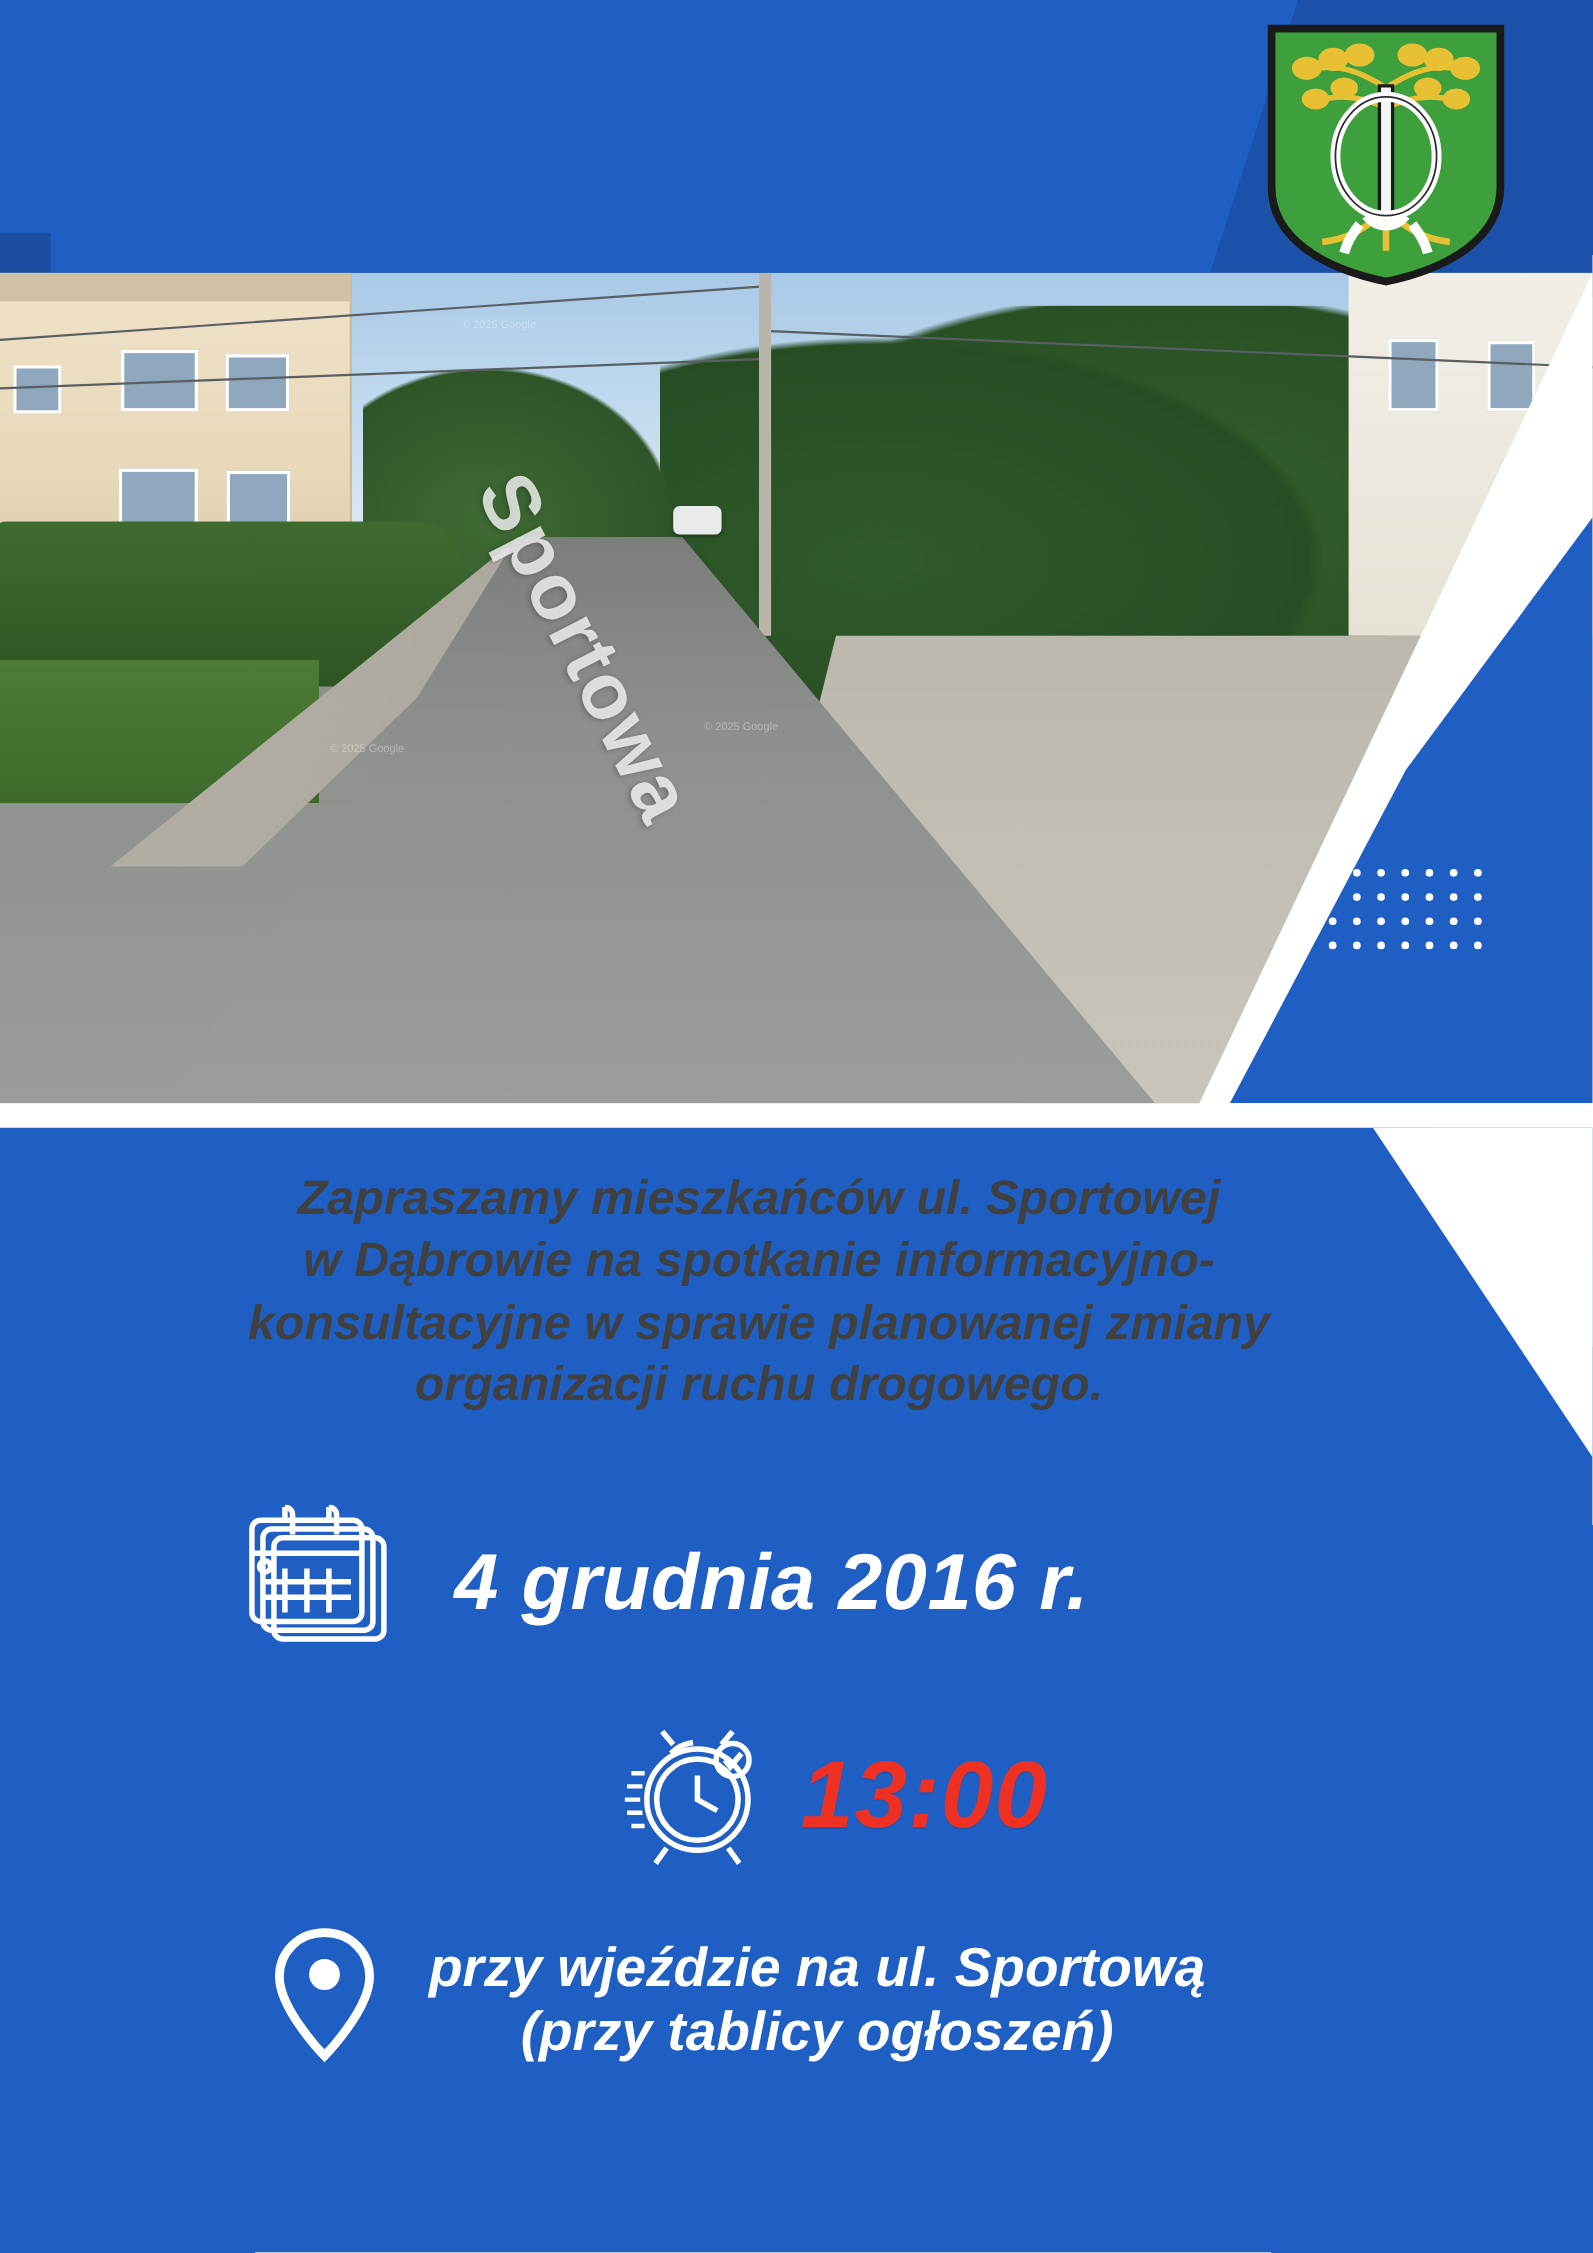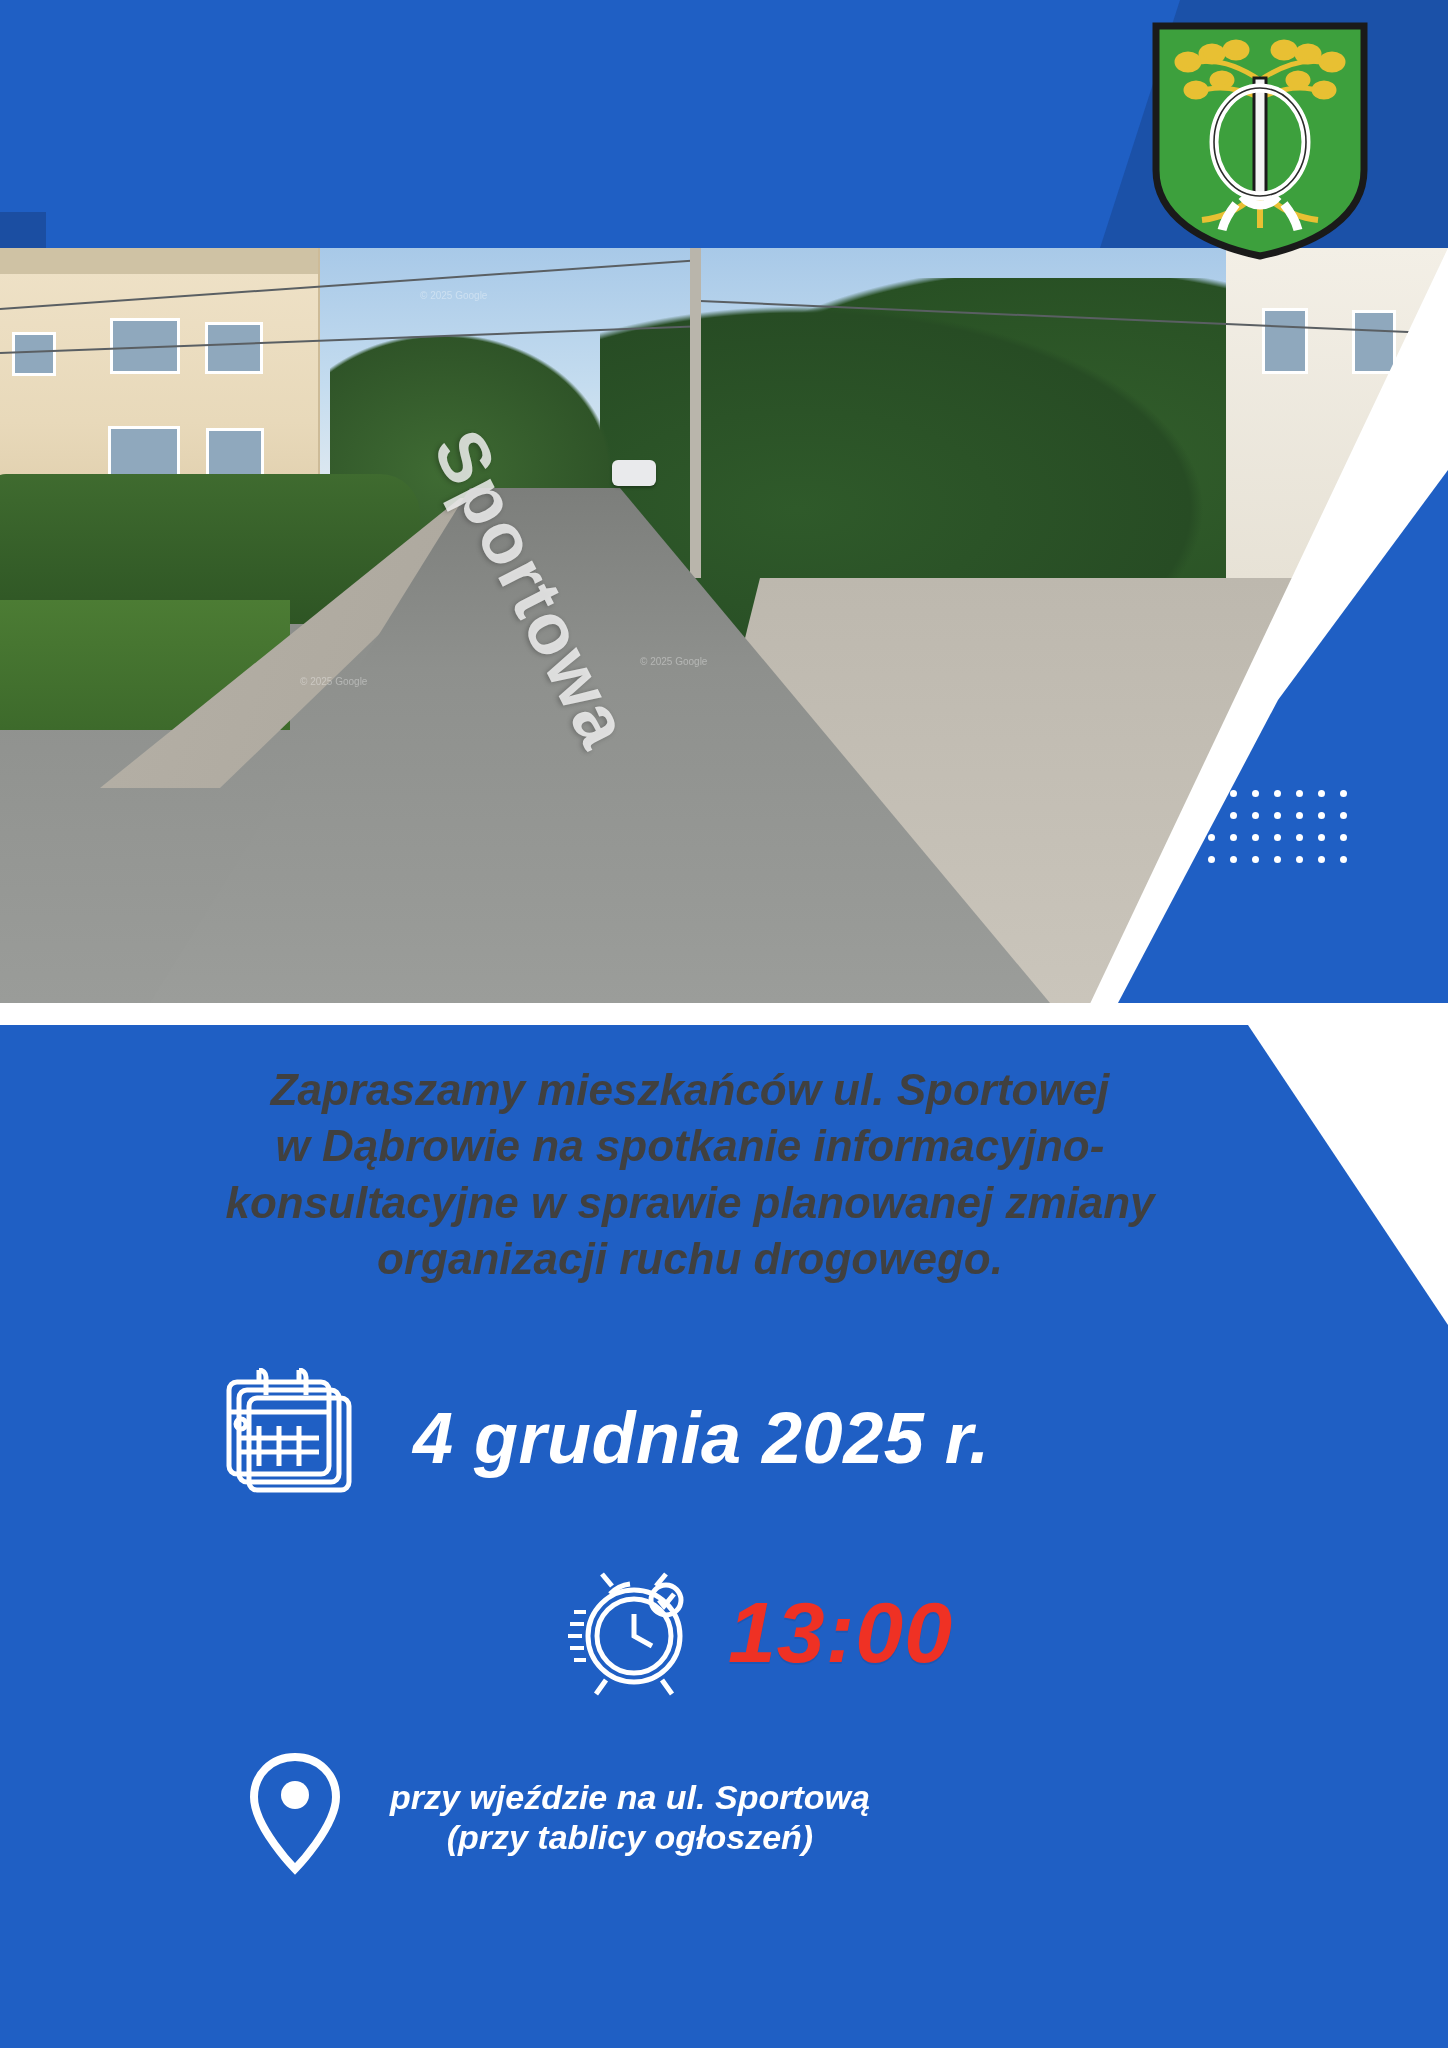--- a/index.html
+++ b/index.html
@@ -275,21 +275,21 @@
     color: #ef3124;
     font-size: 86px;
     font-weight: 700;
     font-style: italic;
     letter-spacing: 1px;
     white-space: nowrap;
     text-shadow: 0 2px 0 rgba(0,0,0,0.08);
   }
   .place-text {
     color: #ffffff;
-    font-size: 34px;
+    font-size: 50px;
     font-weight: 700;
     font-style: italic;
     line-height: 1.18;
     white-space: pre-line;
     text-align: center;
   }
 </style>
 </head>
 <body>
 
@@ -430,21 +430,21 @@
         <rect x="24" y="22" width="100" height="92" rx="8"></rect>
         <rect x="14" y="14" width="100" height="92" rx="8"></rect>
         <path d="M14 44 H114"></path>
         <path d="M44 14 V2 M44 2 a7 7 0 0 1 7 7 v18" stroke-width="5"></path>
         <path d="M84 14 V2 M84 2 a7 7 0 0 1 7 7 v18" stroke-width="5"></path>
         <path d="M44 58 V98 M64 58 V98 M84 58 V98"></path>
         <path d="M26 70 H104 M26 84 H104"></path>
         <circle cx="26" cy="56" r="5"></circle>
       </svg>
     </span>
-    <span class="date-text">4 grudnia 2025 r.</span>
+    <span class="date-text">4 grudnia 2016 r.</span>
   </div>
 
   <div class="row row-time">
     <span class="icon-box">
       <svg width="150" height="140" viewBox="0 0 150 140" fill="none" stroke="#ffffff" stroke-width="5" aria-hidden="true">
         <circle cx="74" cy="76" r="46"></circle>
         <circle cx="74" cy="76" r="37"></circle>
         <path d="M74 54 V76 L92 86"></path>
         <path d="M50 34 a34 34 0 0 1 20 -10"></path>
         <path d="M52 26 L42 14 M96 26 L106 14"></path>

